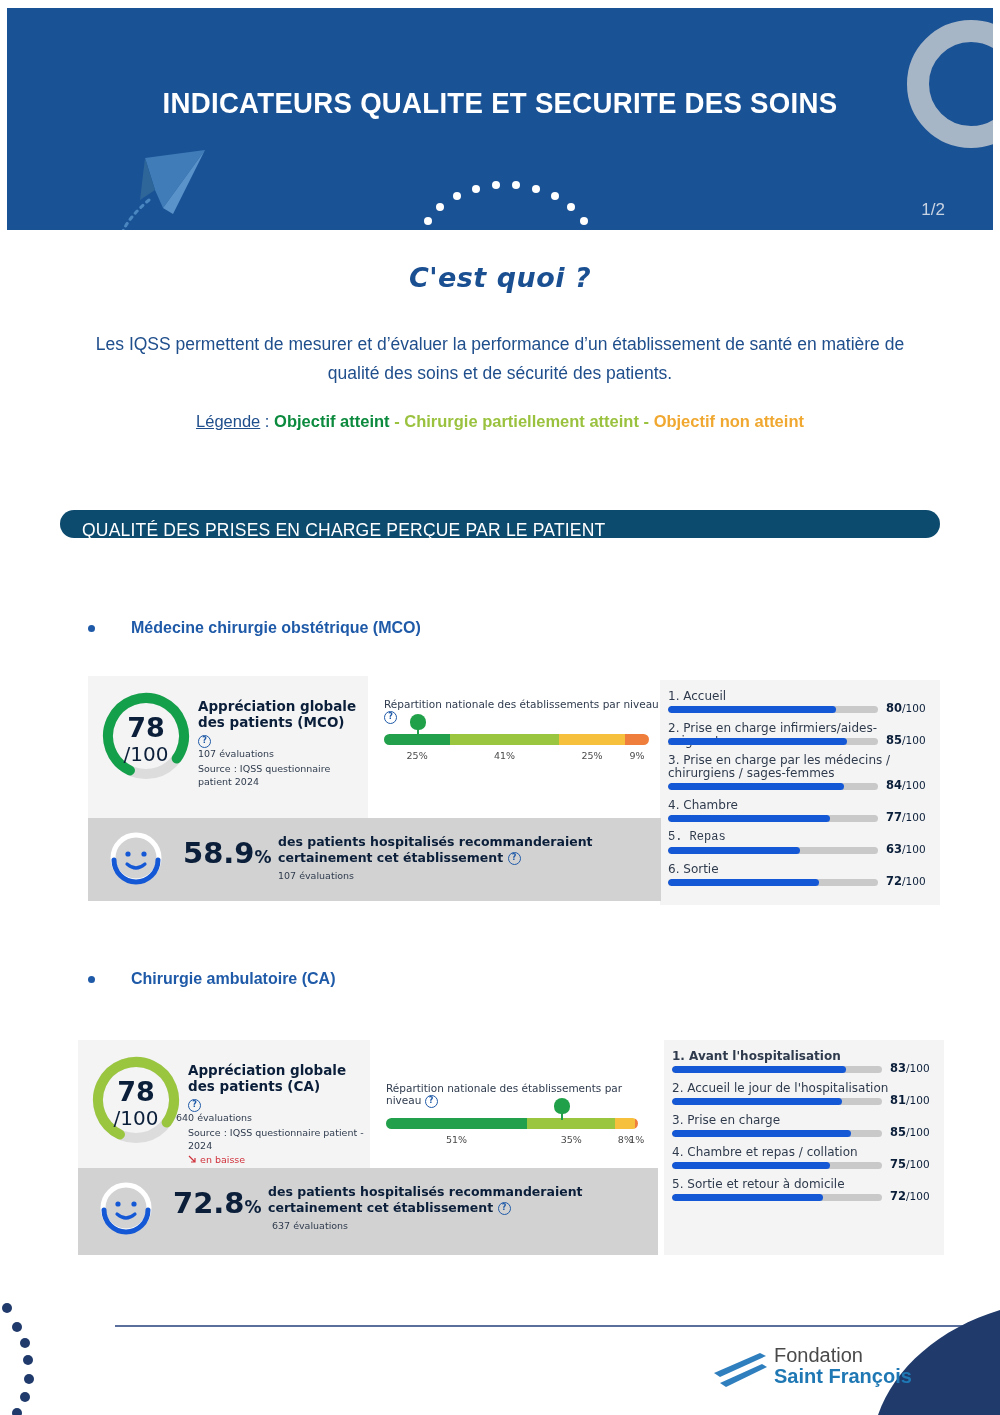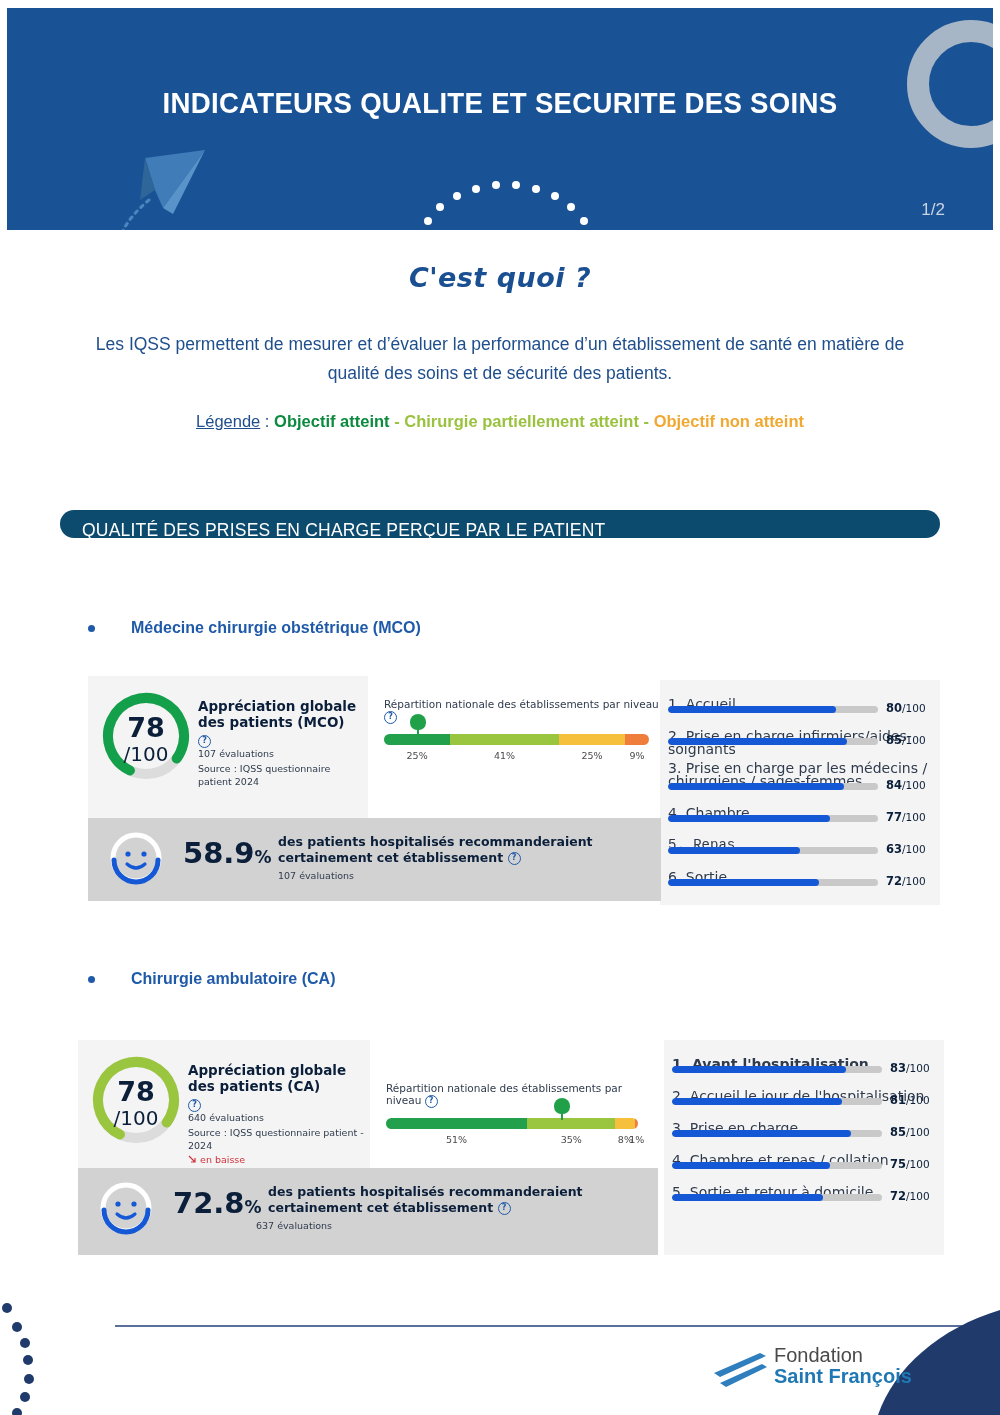--- a/index.html
+++ b/index.html
@@ -105,21 +105,21 @@
     position:absolute;color:#2f3b4d;font-size:10.5px;
     font-family:"DejaVu Sans",sans-serif;
   }
   .dist-bar{position:absolute;height:11px;border-radius:6px;overflow:hidden;display:flex;}
   .dist-seg{height:100%;}
   .dist-lbl{position:absolute;color:#4a4a4a;font-size:9.5px;font-family:"DejaVu Sans",sans-serif;text-align:center;}
   .marker{position:absolute;width:16px;height:16px;}
   .marker .head{width:16px;height:16px;border-radius:50% 50% 45% 45%;background:#20a149;}
   .marker .stem{position:absolute;left:7px;top:13px;width:2px;height:9px;background:#20a149;}
 
-  .crit-name{position:absolute;color:#2f3b4d;font-size:14px;line-height:13px;font-family:"DejaVu Sans",sans-serif;margin-top:8px;}
+  .crit-name{position:absolute;color:#2f3b4d;font-size:12px;line-height:13px;font-family:"DejaVu Sans",sans-serif;}
   .crit-track{position:absolute;height:7px;background:#c9c9c9;border-radius:4px;overflow:hidden;}
   .crit-fill{height:100%;background:#1558d6;border-radius:4px;}
   .crit-val{position:absolute;color:#0b1f3a;font-size:10.5px;font-family:"DejaVu Sans",sans-serif;white-space:nowrap;}
   .crit-val b{font-weight:bold;font-size:11.5px;}
 
   .reco-pct{
     position:absolute;color:#0b1f3a;font-weight:bold;font-size:29px;
     font-family:"DejaVu Sans",sans-serif;
   }
   .reco-pct span{font-size:17px;}
@@ -283,21 +283,21 @@
            </div>
     <div class="widget panel-grey" style="left:78px;top:1040px;width:292px;height:128px;"></div>
     <svg class="widget" style="left:90px;top:1054px;width:92px;height:92px;" viewBox="0 0 92 92">
              <circle cx="46" cy="46" r="38" fill="none" stroke="#dcdcdc" stroke-width="10"></circle>
              <circle cx="46" cy="46" r="38" fill="none" stroke="#9ac63f" stroke-width="10" stroke-linecap="round" stroke-dasharray="186.23361250480292 52.52742916802134" transform="rotate(115 46 46)"></circle>
            </svg>
     <div class="widget gauge-txt-num" style="left:90px;top:1076px;width:92px;font-size:27px;">78</div>
     <div class="widget gauge-txt-den" style="left:90px;top:1106px;width:92px;font-size:20px;">/100</div>
     <div class="widget w-title" style="left:188px;top:1062px;width:174px;">Appréciation globale des patients (CA)</div>
     <div class="widget" style="left:188px;top:1096px;"><span class="qmark">?</span></div>
-    <div class="widget w-sub" style="left:188px;top:1112px;width:180px;">640 évaluations</div>
+    <div class="widget w-sub" style="left:176px;top:1112px;width:180px;">640 évaluations</div>
     <div class="widget w-sub" style="left:188px;top:1127px;width:180px;">Source : IQSS questionnaire patient - 2024</div>
     <div class="widget w-trend" style="left:188px;top:1154px;">
                <svg width="9" height="9" viewBox="0 0 9 9" style="vertical-align:-1px">
                  <path d="M1 1 L7 7 M7 3 L7 7 L3 7" stroke="#d0323c" stroke-width="1.2" fill="none"></path>
                </svg>
                <span>en baisse</span>
              </div>
     <div class="widget panel-white" style="left:378px;top:1040px;width:272px;height:128px;"></div>
     <div class="widget dist-title" style="left:386px;top:1082px;width:262px;">
              <span>Répartition nationale des établissements par niveau</span>
@@ -361,21 +361,21 @@
              <circle cx="36" cy="24" r="2.6" fill="#1558d6"></circle>
              <path d="M19 34 Q28 42 37 34" fill="none" stroke="#1558d6" stroke-width="3.2" stroke-linecap="round"></path>
            </svg>
     <div class="reco-pct" style="left:173px;top:1186px;">
              <span style="font-size:29px">72.8</span><span>%</span>
            </div>
     <div class="reco-txt" style="left:268px;top:1184px;width:375px;">
              <span>des patients hospitalisés recommanderaient certainement cet établissement</span>
              <span class="qmark">?</span>
            </div>
-    <div class="reco-sub" style="left:256px;top:1220px;">637 évaluations</div>
+    <div class="reco-sub" style="left:272px;top:1220px;">637 évaluations</div>
   </div>
 
 <div class="footer-line"></div>
 <svg class="footer-dots" viewBox="0 0 110 120">
   <g fill="#1f3a6b">
     <circle cx="7" cy="13" r="5"></circle>
       <circle cx="17" cy="32" r="5"></circle>
     <circle cx="25" cy="48" r="5"></circle>
       <circle cx="28" cy="65" r="5"></circle>
     <circle cx="29" cy="84" r="5"></circle>

